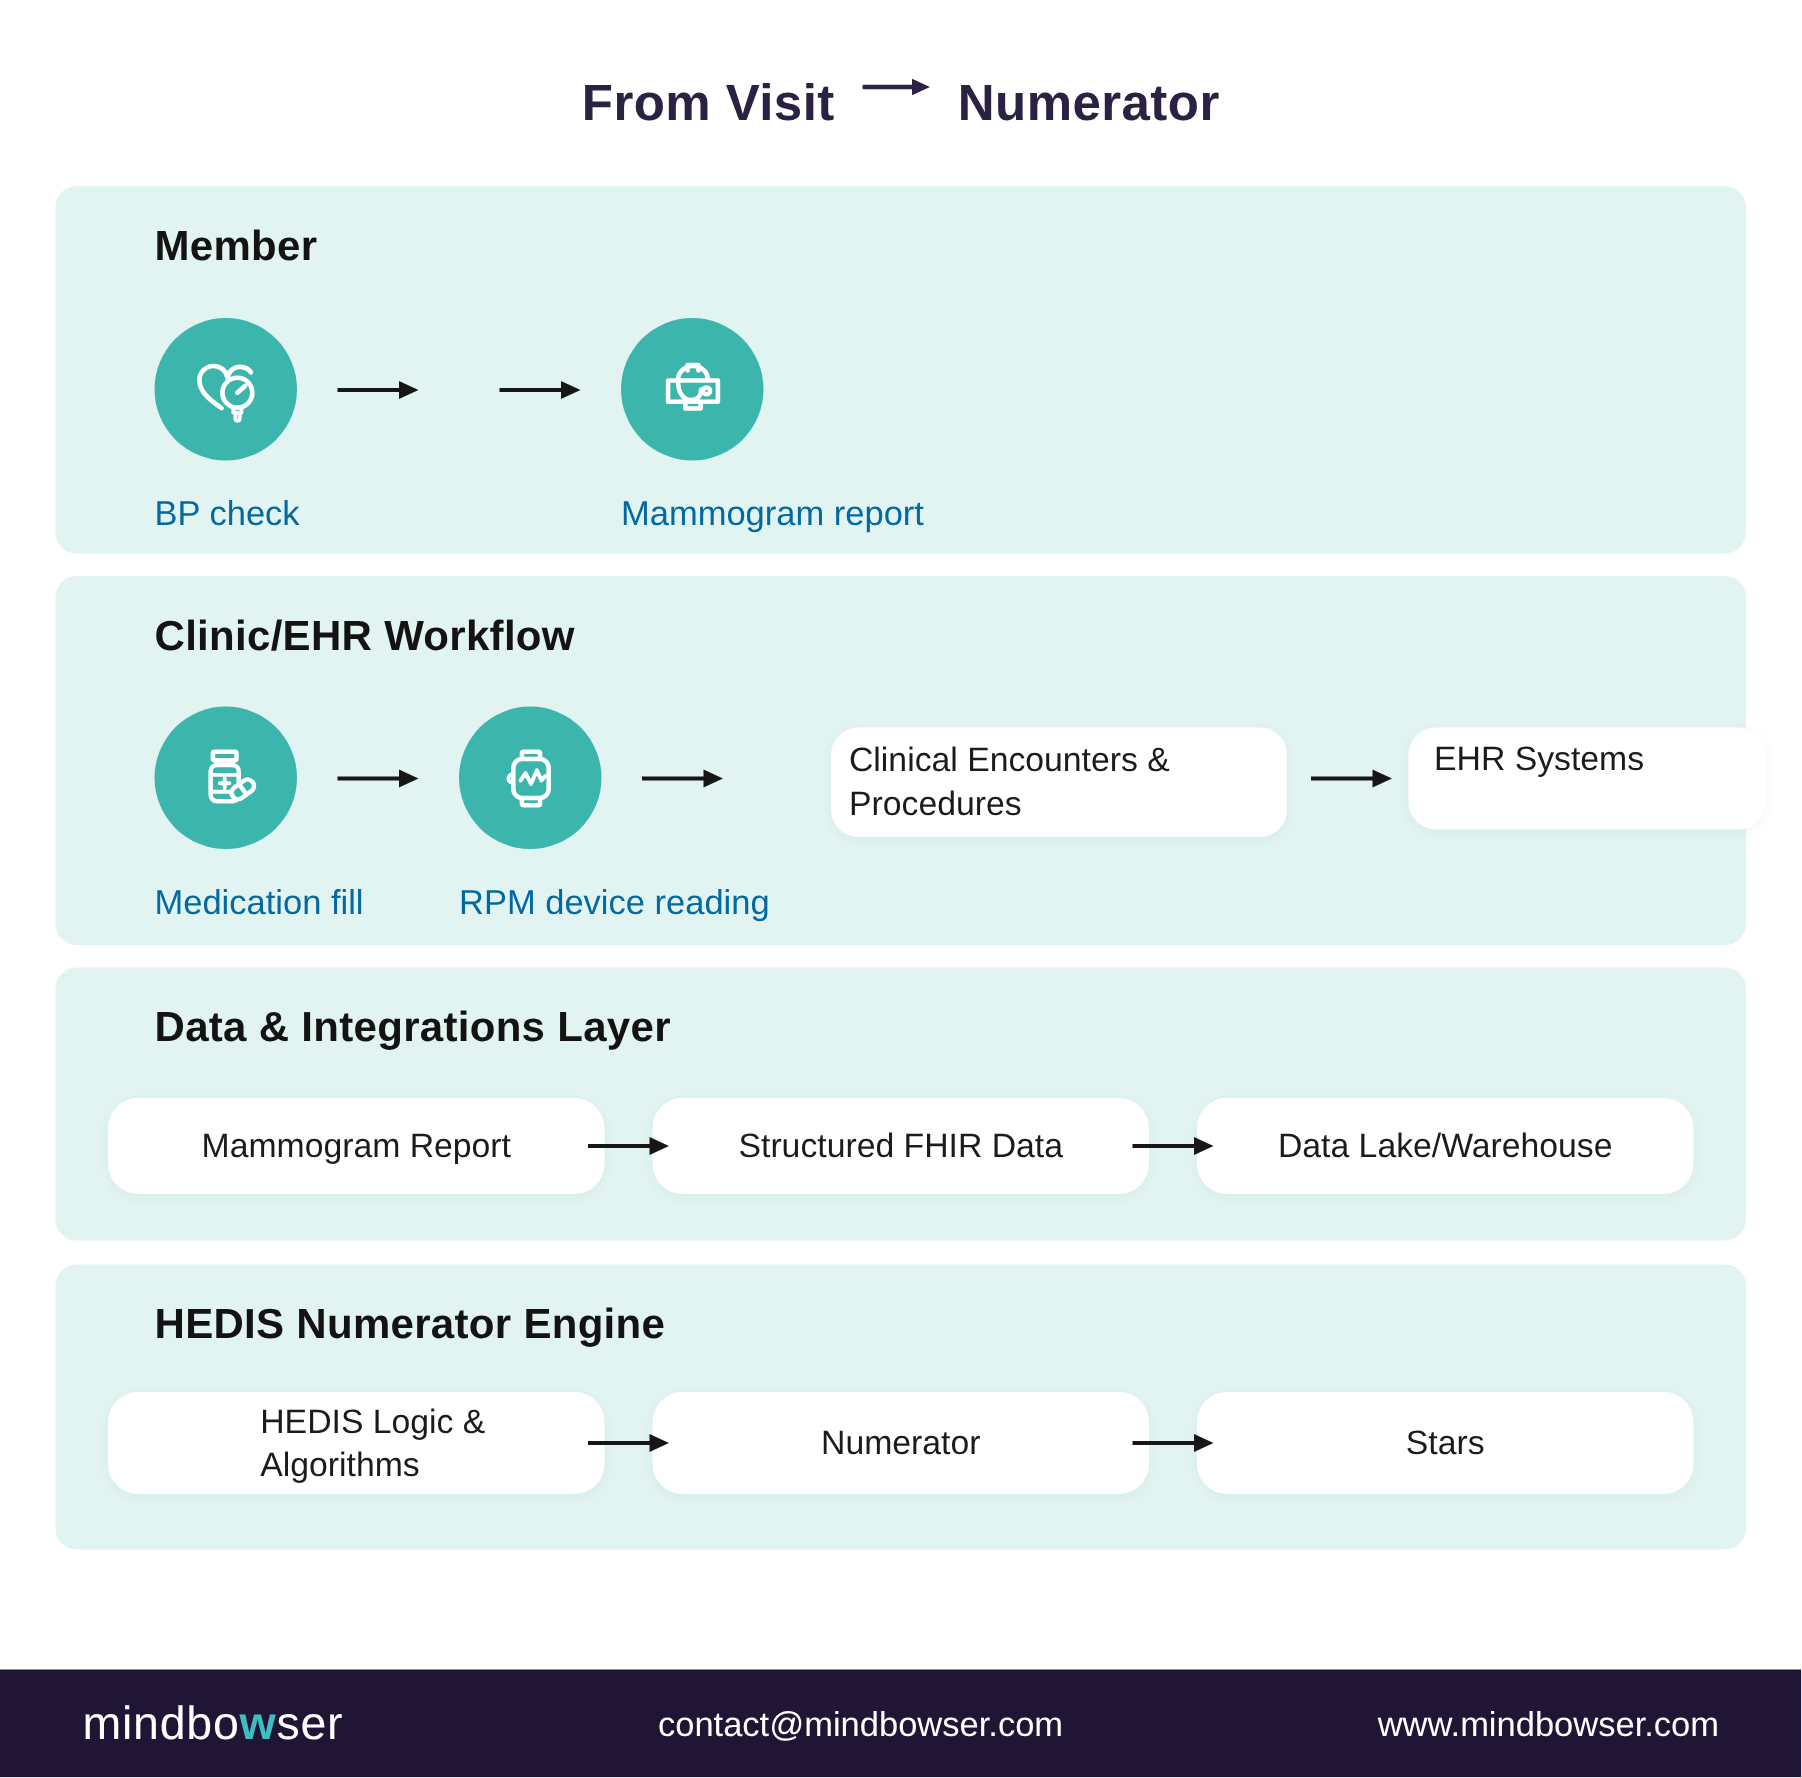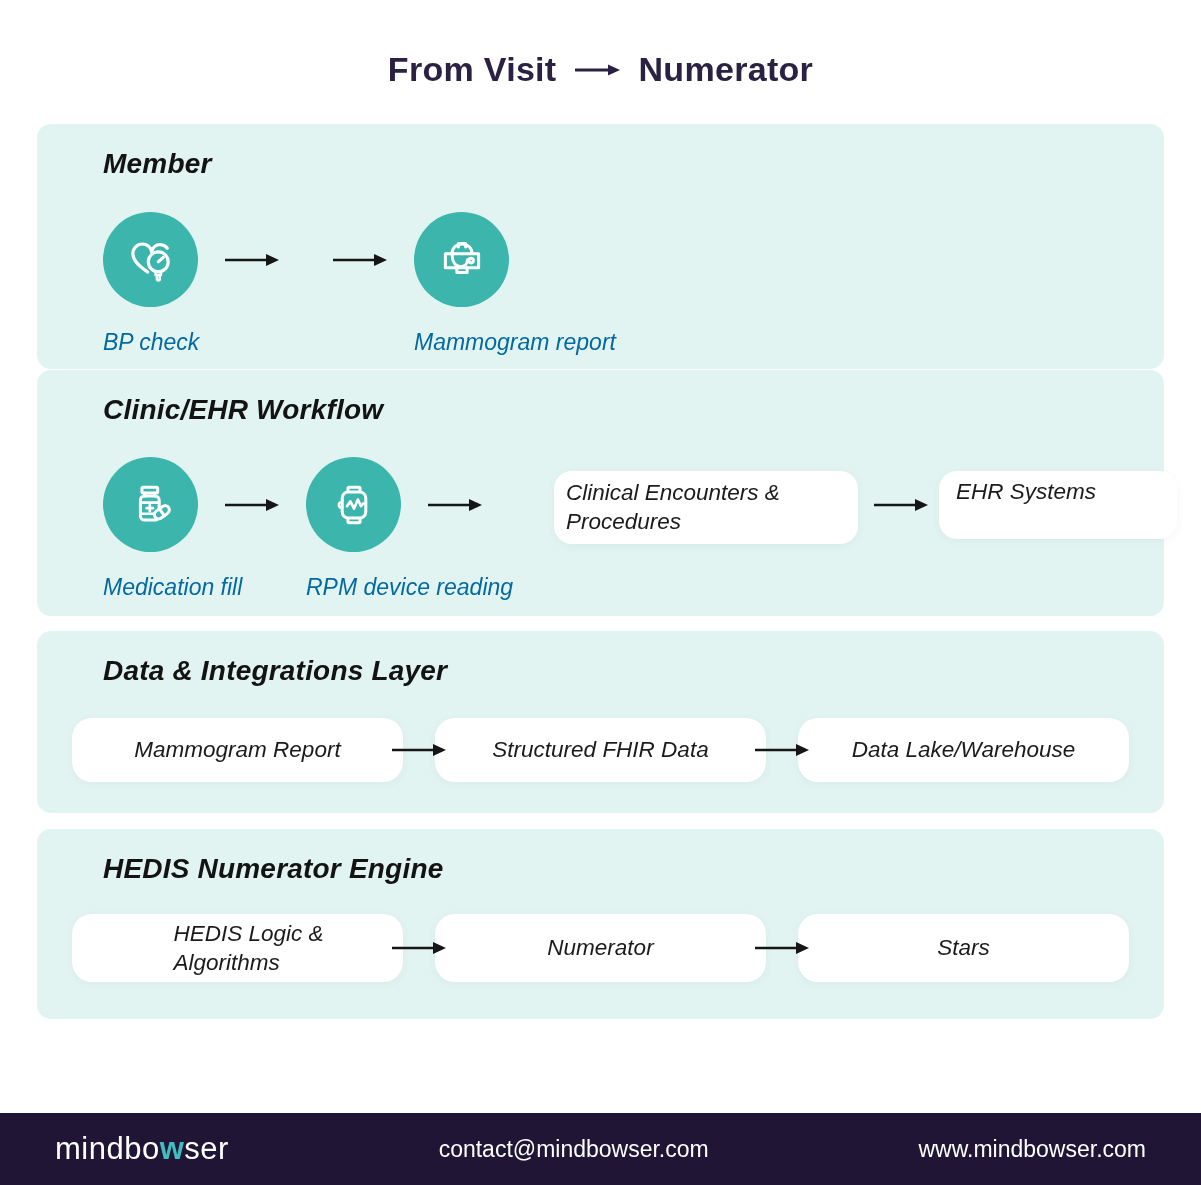--- a/index.html
+++ b/index.html
@@ -2,26 +2,26 @@
 <html><head>
 <meta charset="utf-8">
 <style>
   * { box-sizing: border-box; }
   html,body { margin:0; padding:0; background:#ffffff; }
   .page {
     width:1201px; height:1185px; background:#ffffff; position:relative; overflow:hidden;
     font-family:"Liberation Sans", sans-serif; color:#1b1b1b;
   }
   
-  .title-row { display:flex; align-items:center; justify-content:center; gap:18px; padding-top:50px; }
+  .title-row { display:flex; justify-content:center; gap:18px; padding-top:50px; }
   .title-text { font-size:34px; font-weight:700; color:#2B2142; letter-spacing:.3px; }
   
-  .panel { background:#E2F4F1; border-radius:14px; margin:0 37px; position:relative;font-style:italic; }
+  .panel { background:#E2F4F1; border-radius:14px; margin:0 37px; position:relative; }
   .panel-member { margin-top:35px; height:245px; }
-  .panel-clinic { margin-top:1px; height:246px; }
+  .panel-clinic { margin-top:15px; height:246px; }
   .panel-data   { margin-top:15px; height:182px; }
   .panel-hedis  { margin-top:16px; height:190px; }
   .panel-heading { margin:0; padding:24px 0 0 66px; font-size:28px; font-weight:700; color:#131313; letter-spacing:.2px; }
   
   .flow-row { display:flex; align-items:flex-start; }
   .steps-row { margin:32px 0 0 66px; }
   .clinic-row { margin:31px 0 0 66px; }
   .step { position:relative; width:95px; flex:none; }
   .icon-circle { width:95px; height:95px; border-radius:50%; background:#3CB6AC; display:flex; align-items:center; justify-content:center; }
   .step-label { position:absolute; left:0; top:117px; font-size:23px; color:#0369a1; white-space:nowrap; }

